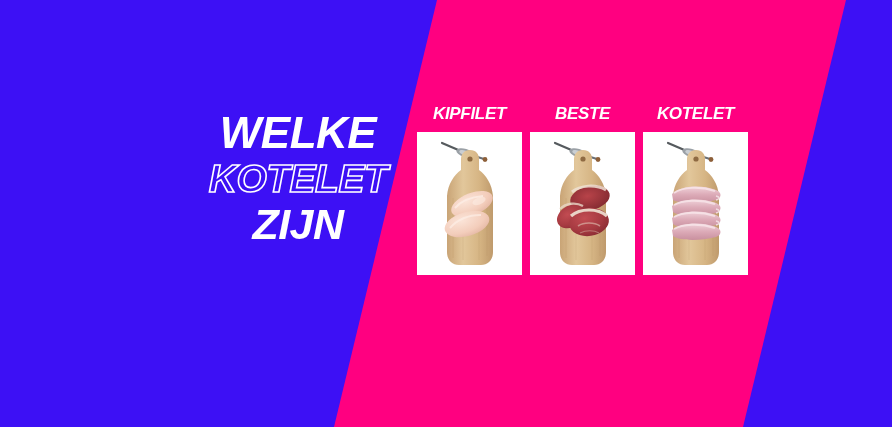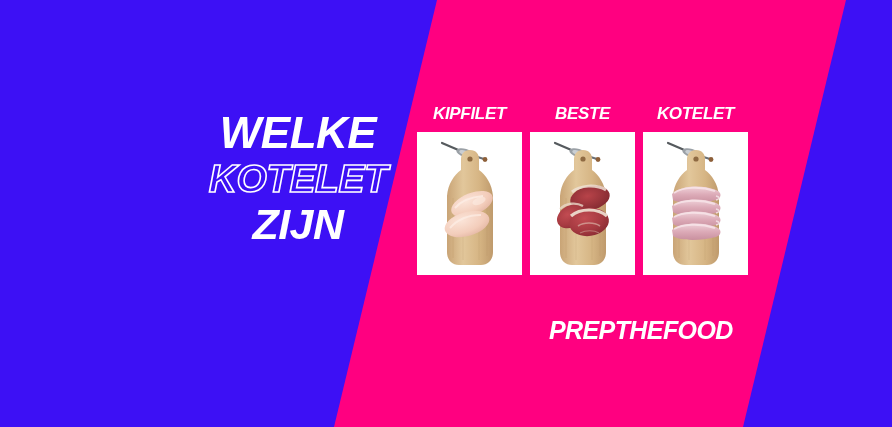--- a/index.html
+++ b/index.html
@@ -323,15 +323,14 @@
           <path d="M50 18 C54 19 54 21 50 22" stroke="#f3dfe4" stroke-width="1.4" fill="none" opacity="0.9"></path>
           <path d="M50 31 C54 32 54 34 50 35" stroke="#f3dfe4" stroke-width="1.4" fill="none" opacity="0.9"></path>
           <path d="M50 43 C54 44 54 46 50 47" stroke="#f3dfe4" stroke-width="1.4" fill="none" opacity="0.9"></path>
         </svg>
 
       </div>
     </div>
 
   </div>
 
-  <div class="logo">PREPTHEFOOD</div>
 
 </div>
 
 </body></html>

